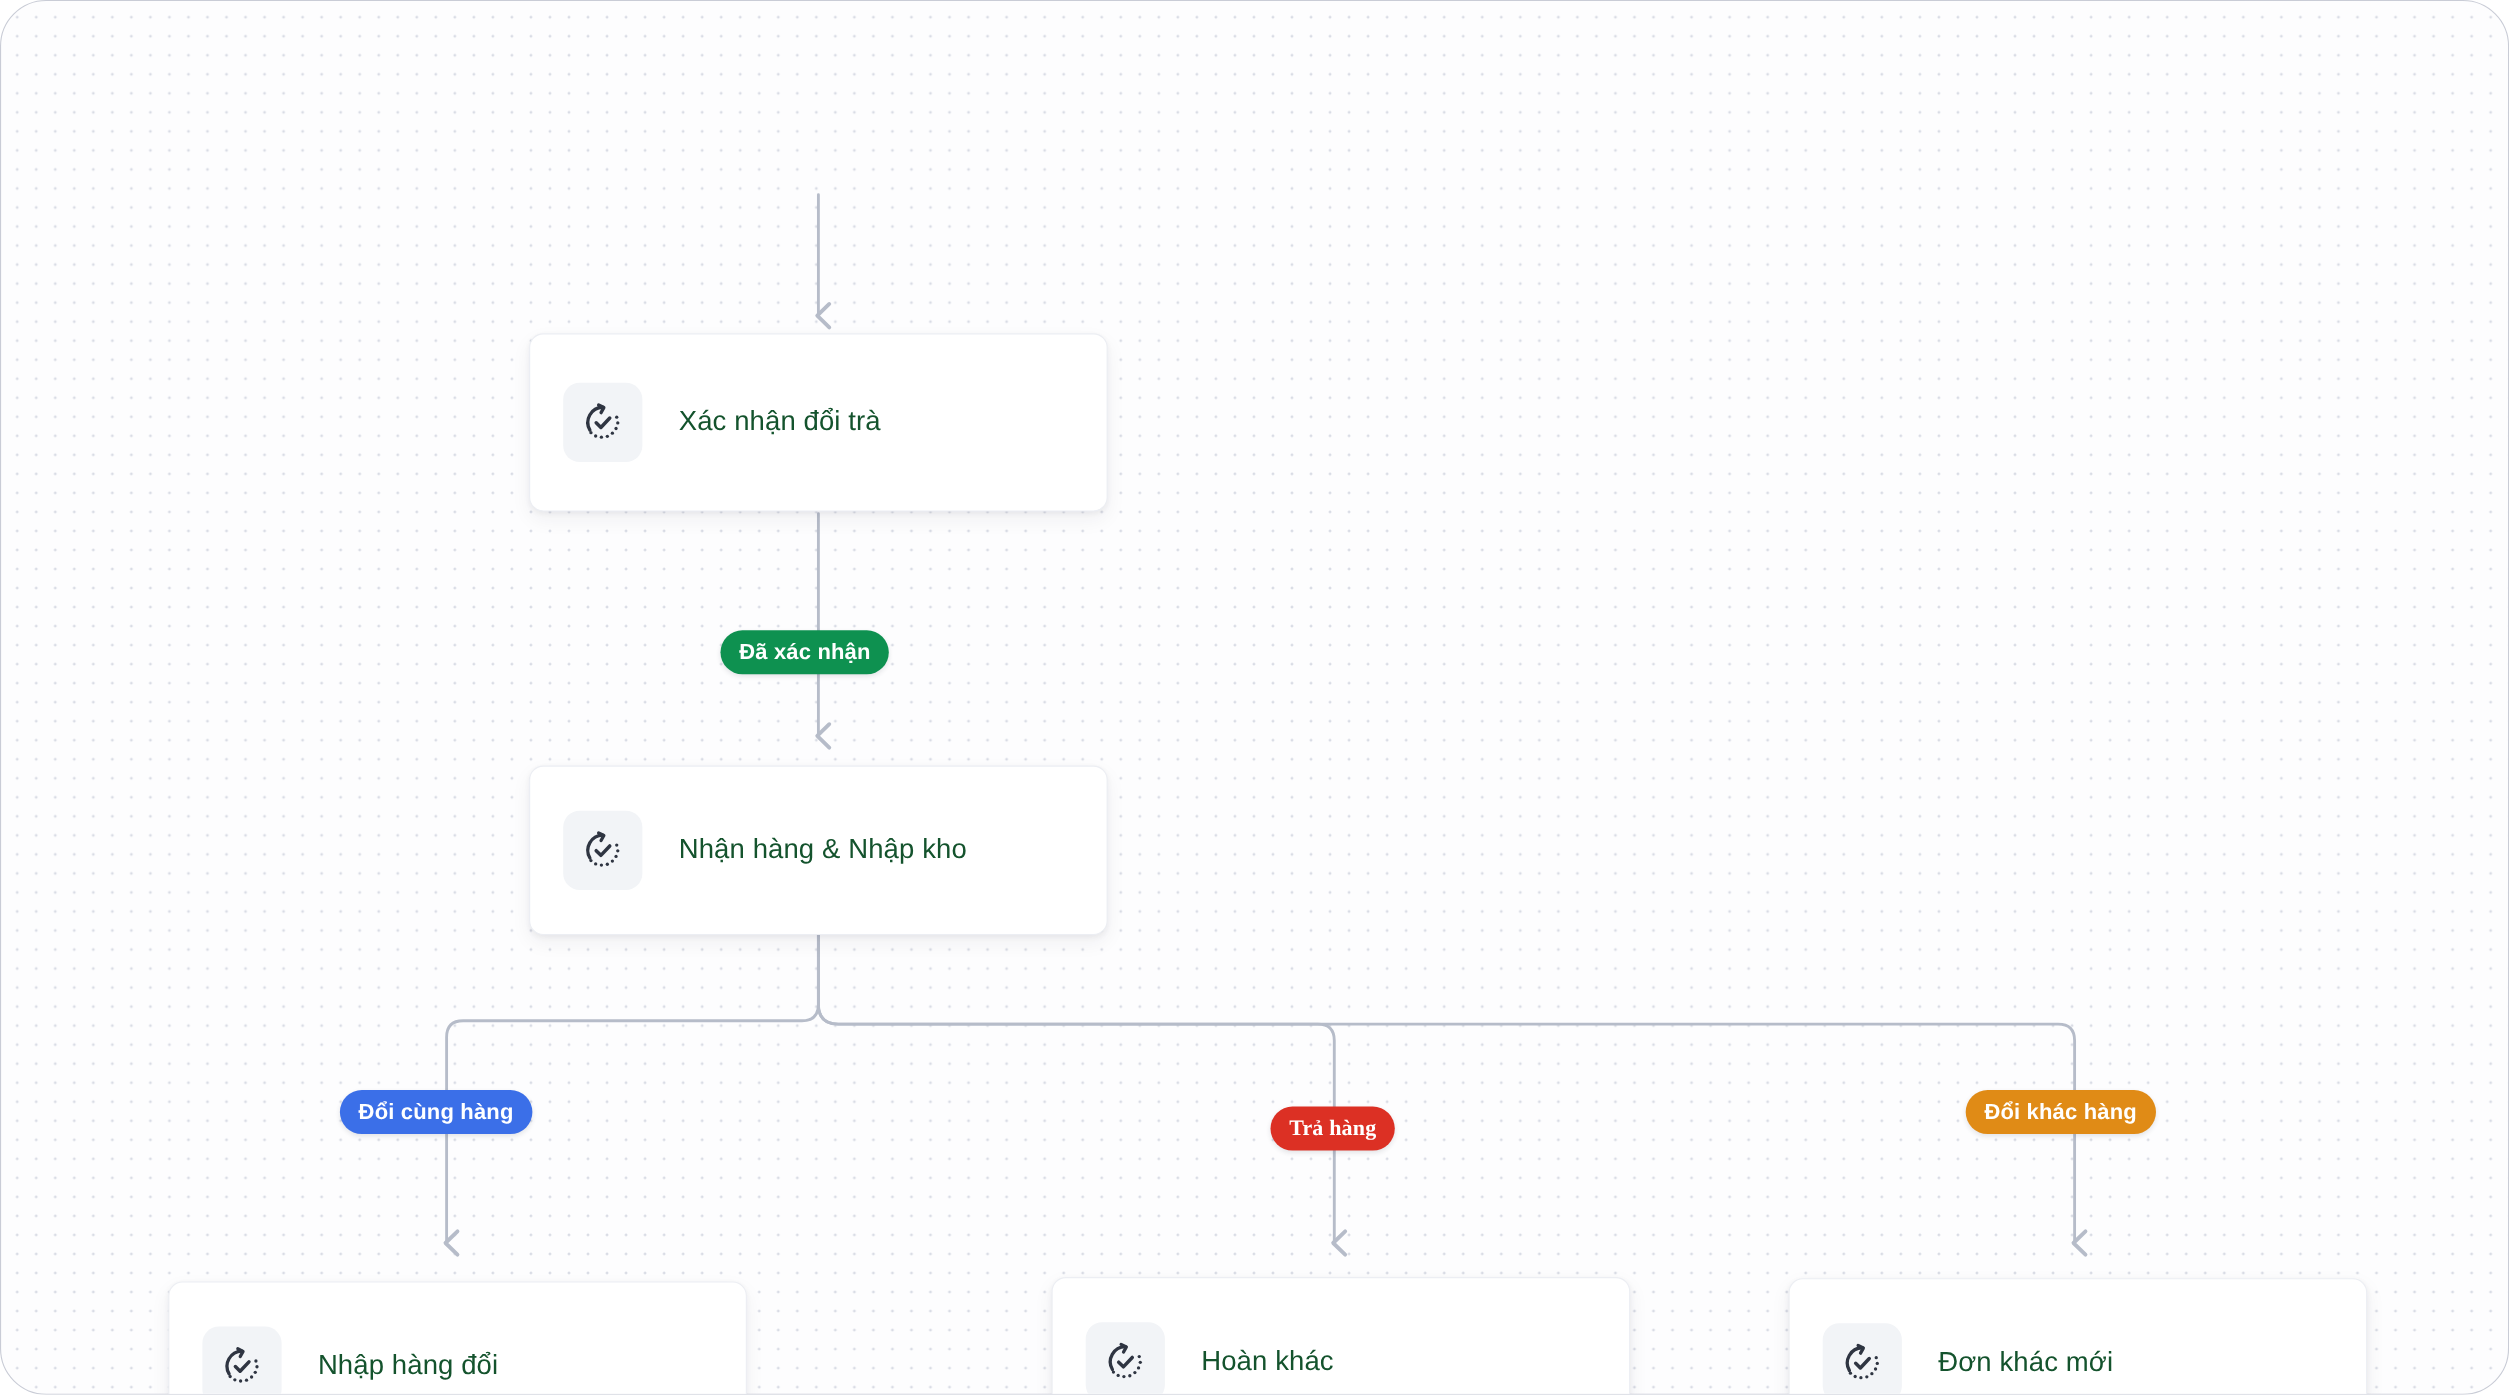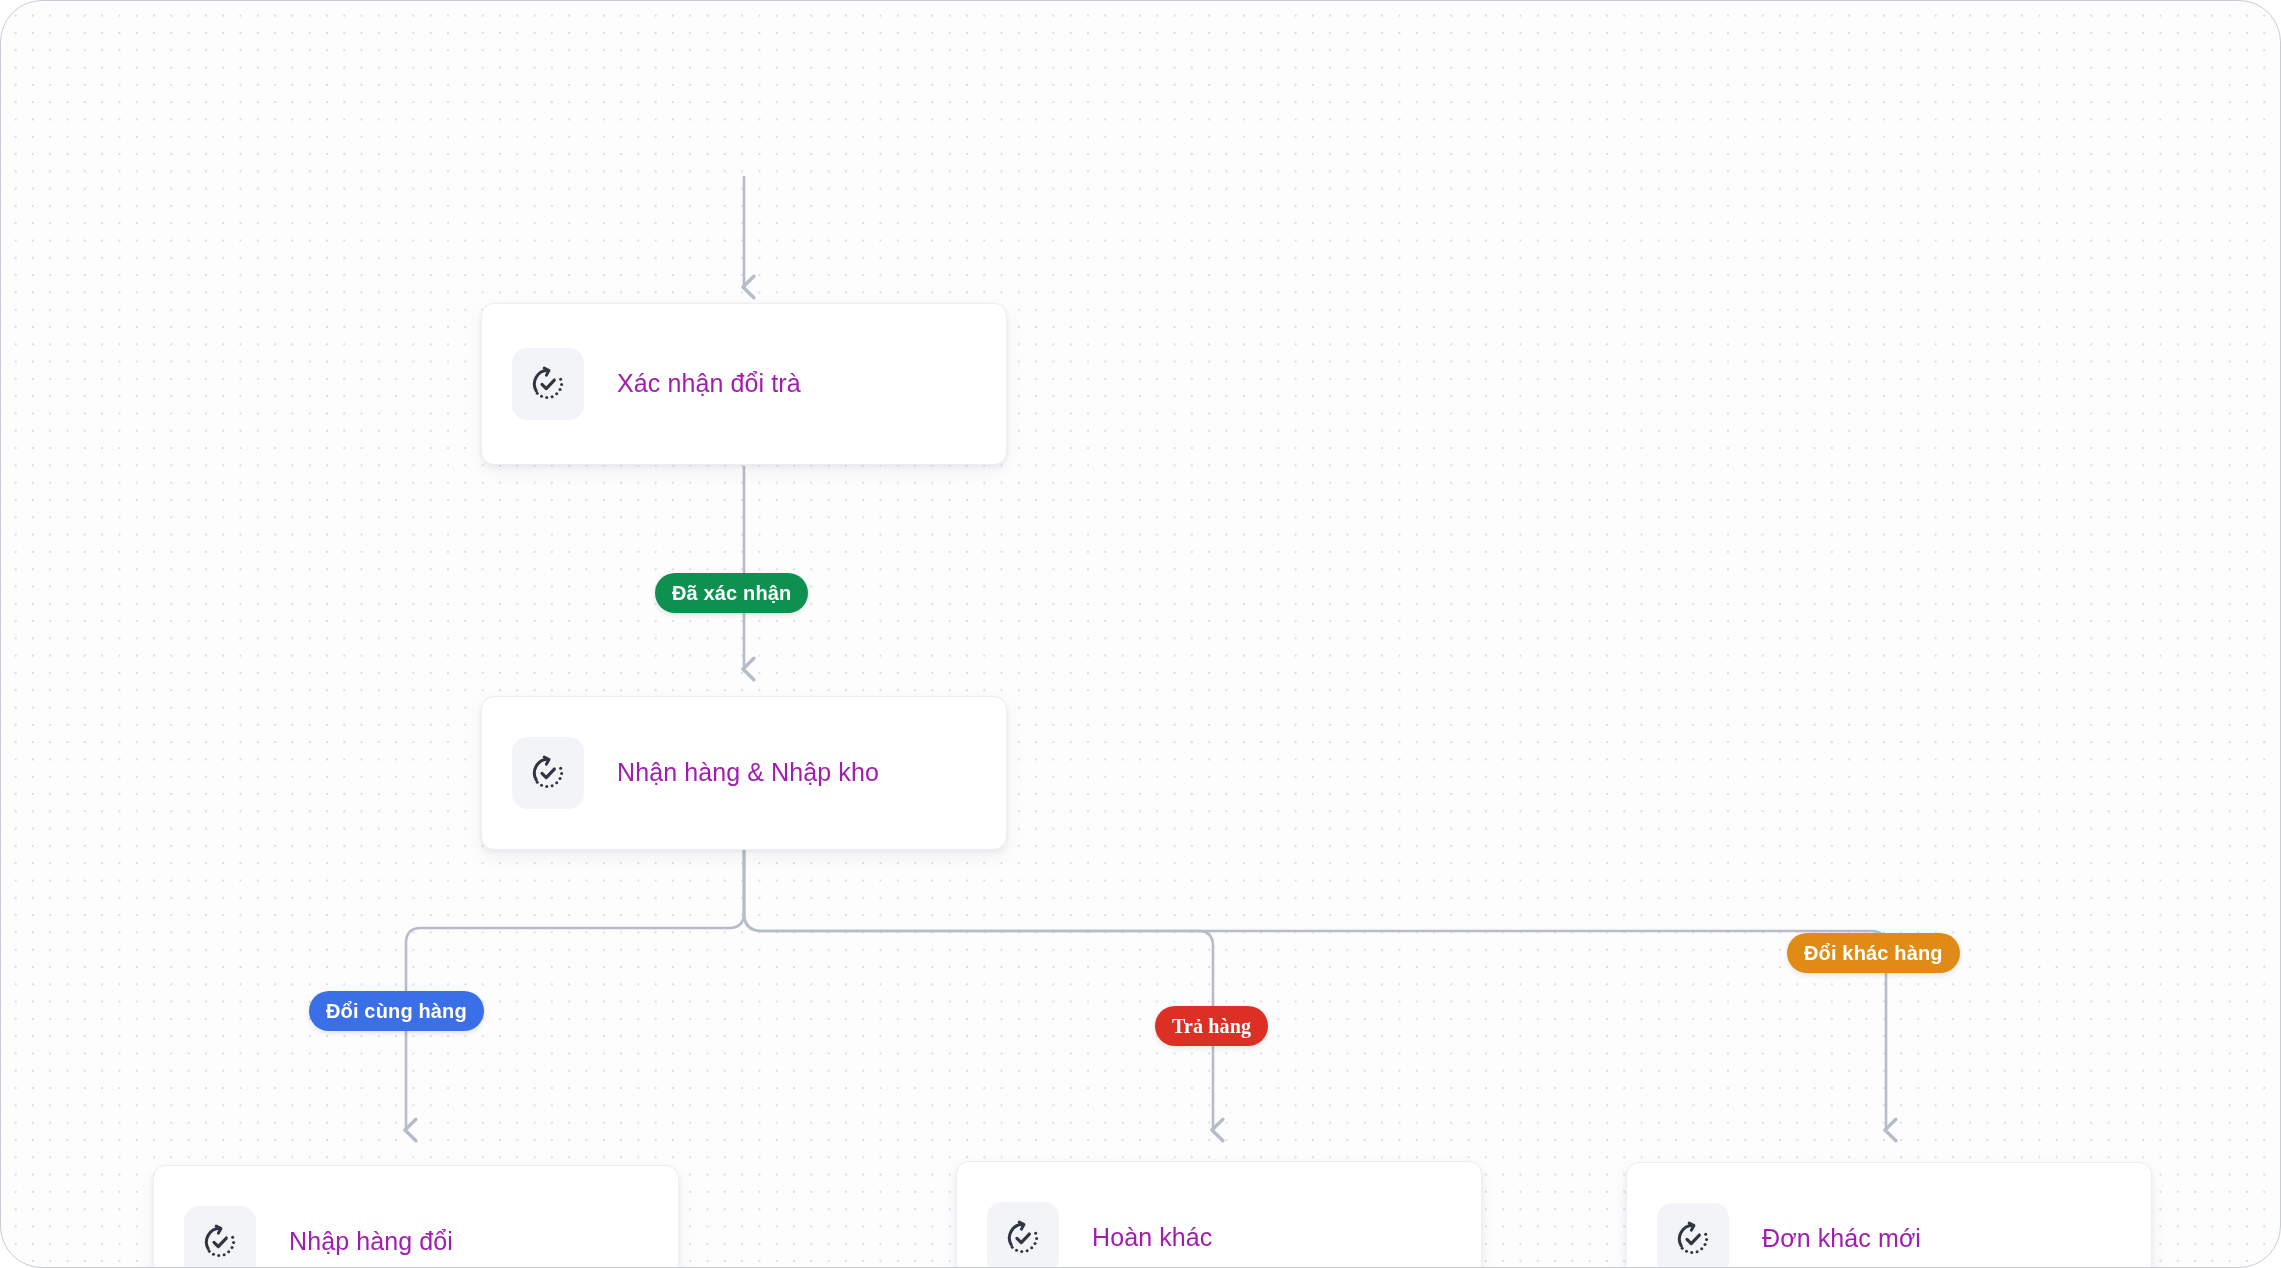--- a/index.html
+++ b/index.html
@@ -66,21 +66,21 @@
   }
   .node-title {
     font-size: 25px;
     color: #2f3542;
     line-height: 1.35;
     letter-spacing: 0.1px;
     white-space: nowrap;
   }
   .node-title.plain {
     font-size: 25px;
-    color: #a21caf;
+    color: #14532d;
   }
 
   
   #node-trigger   { left: 561px;  top: 17px;   width: 360px; height: 157px; padding-left: 26px; gap: 23px; }
   #node-confirm   { left: 480px;  top: 302px;  width: 526px; height: 162px; padding-left: 30px; gap: 33px; }
   #node-receive   { left: 480px;  top: 683px;  width: 526px; height: 154px; padding-left: 30px; gap: 33px; margin-top: 12px; }
   #node-exchange  { left: 152px;  top: 1164px; width: 526px; height: 154px; padding-left: 30px; gap: 33px; }
   #node-refund    { left: 955px;  top: 1160px; width: 526px; height: 154px; padding-left: 30px; gap: 33px; }
   #node-neworder  { left: 1625px; top: 1161px; width: 526px; height: 154px; padding-left: 30px; gap: 33px; }
 
@@ -97,21 +97,21 @@
     font-size: 20px;
     font-weight: bold;
     letter-spacing: 0.15px;
     white-space: nowrap;
     box-shadow: 0 2px 5px rgba(30,41,59,0.12);
     z-index: 4;
   }
   #badge-confirmed { left: 654px;  top: 572px; background: #0e9150; }
   #badge-same      { left: 308px;  top: 990px; background: #3b6fe8; }
   #badge-return    { left: 1154px; top: 1005px; background: #dc3024; font-family: Liberation Serif, serif; }
-  #badge-other     { left: 1786px; top: 932px; background: #e08b16; }
+  #badge-other     { left: 1786px; top: 990px; background: #e08b16; }
 
   svg { display: block; }
 </style>
 </head>
 <body>
 
 <div id="canvas">
 
   <svg id="edges" viewBox="0 0 2281 1268" width="2281" height="1268">
     <defs>

